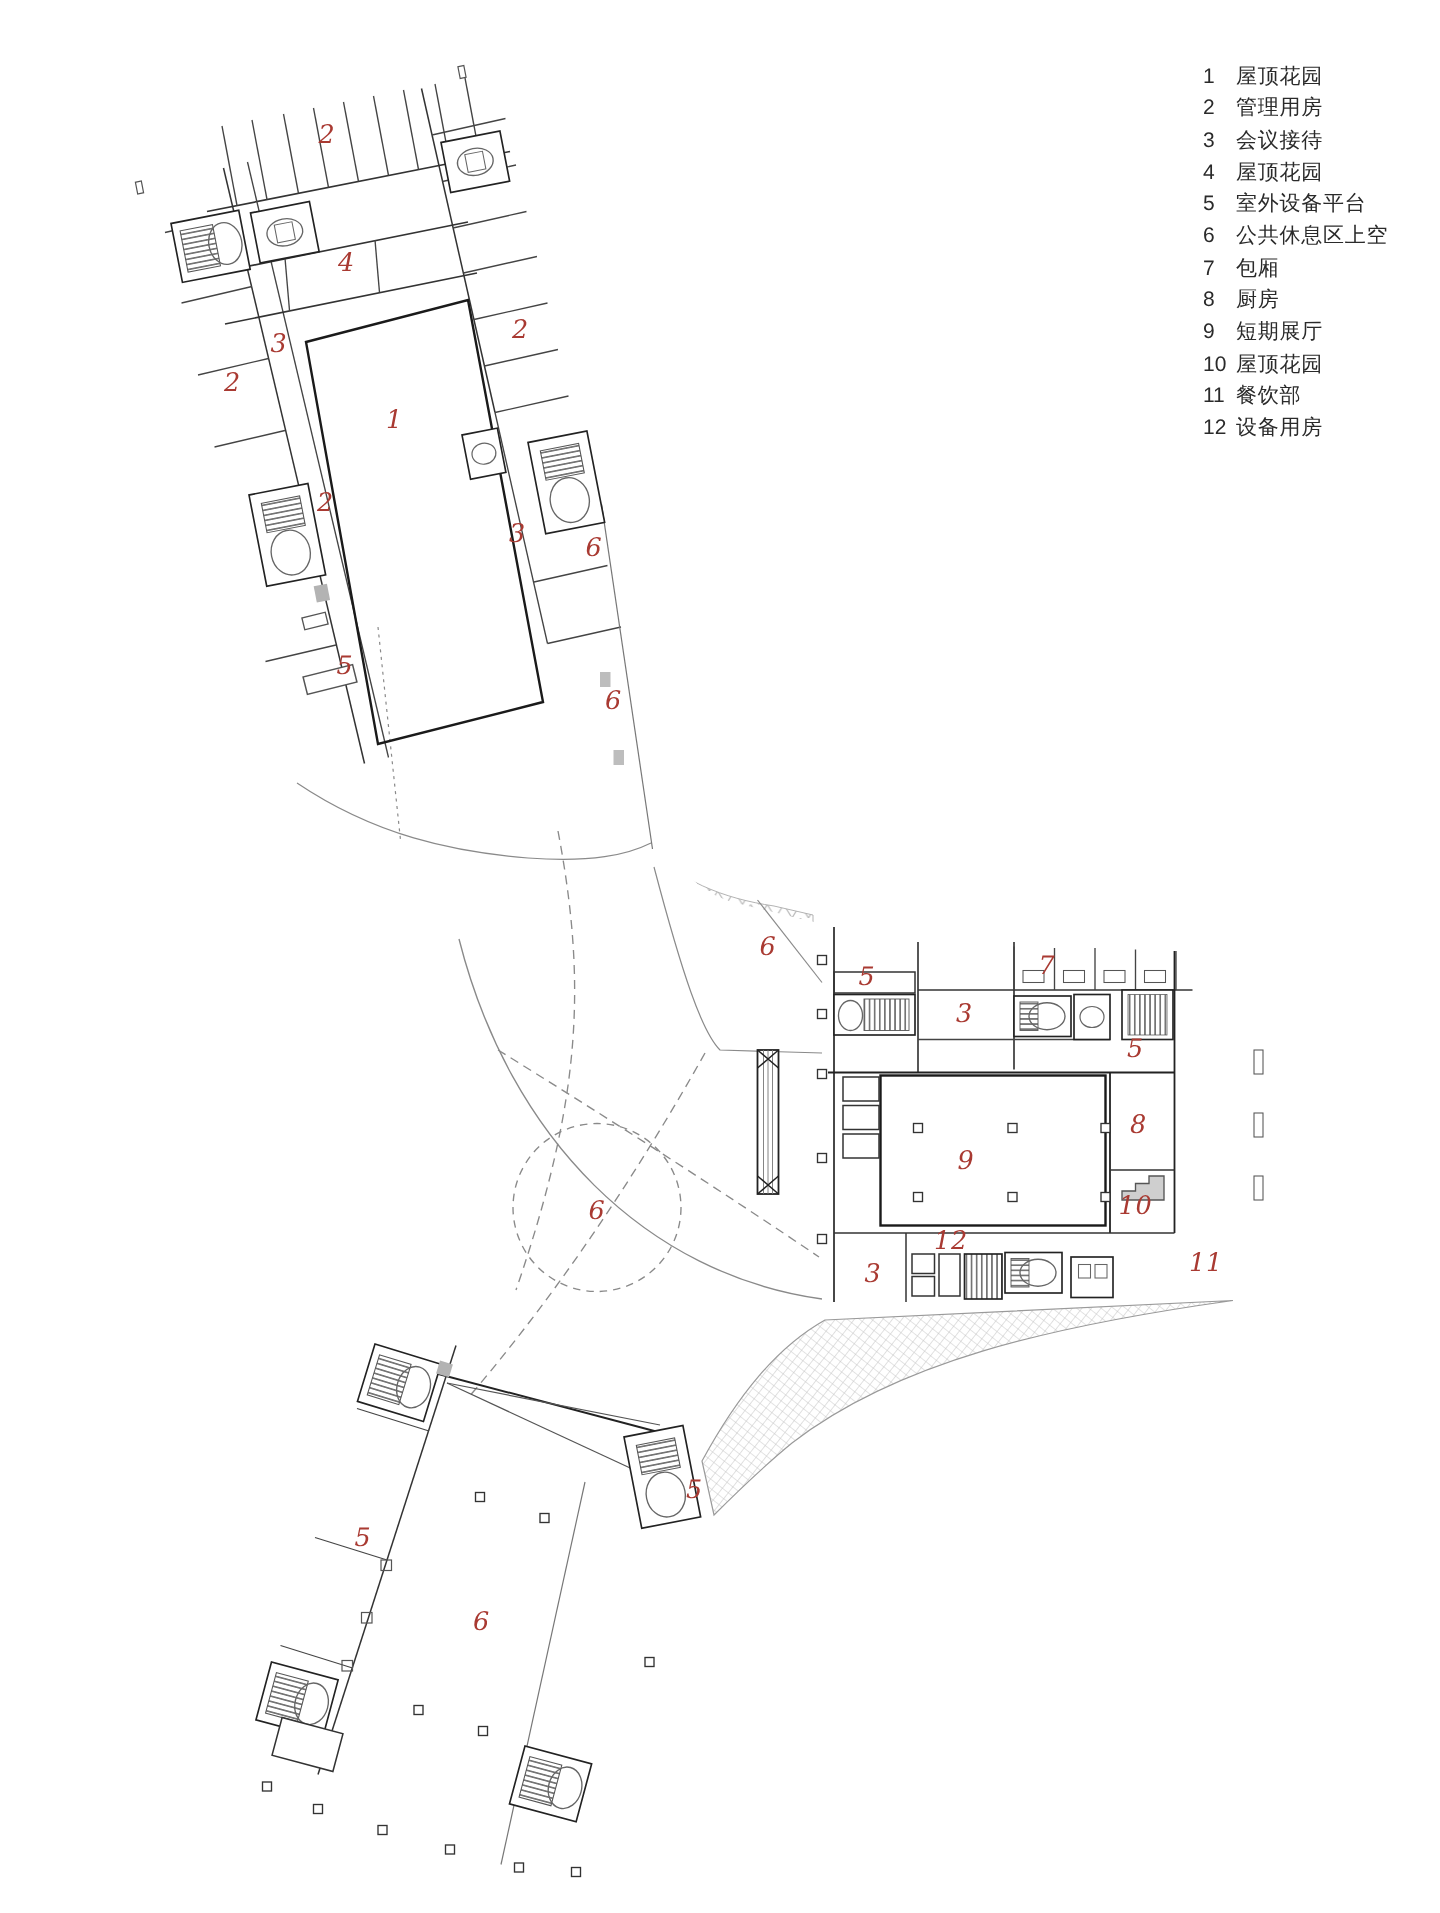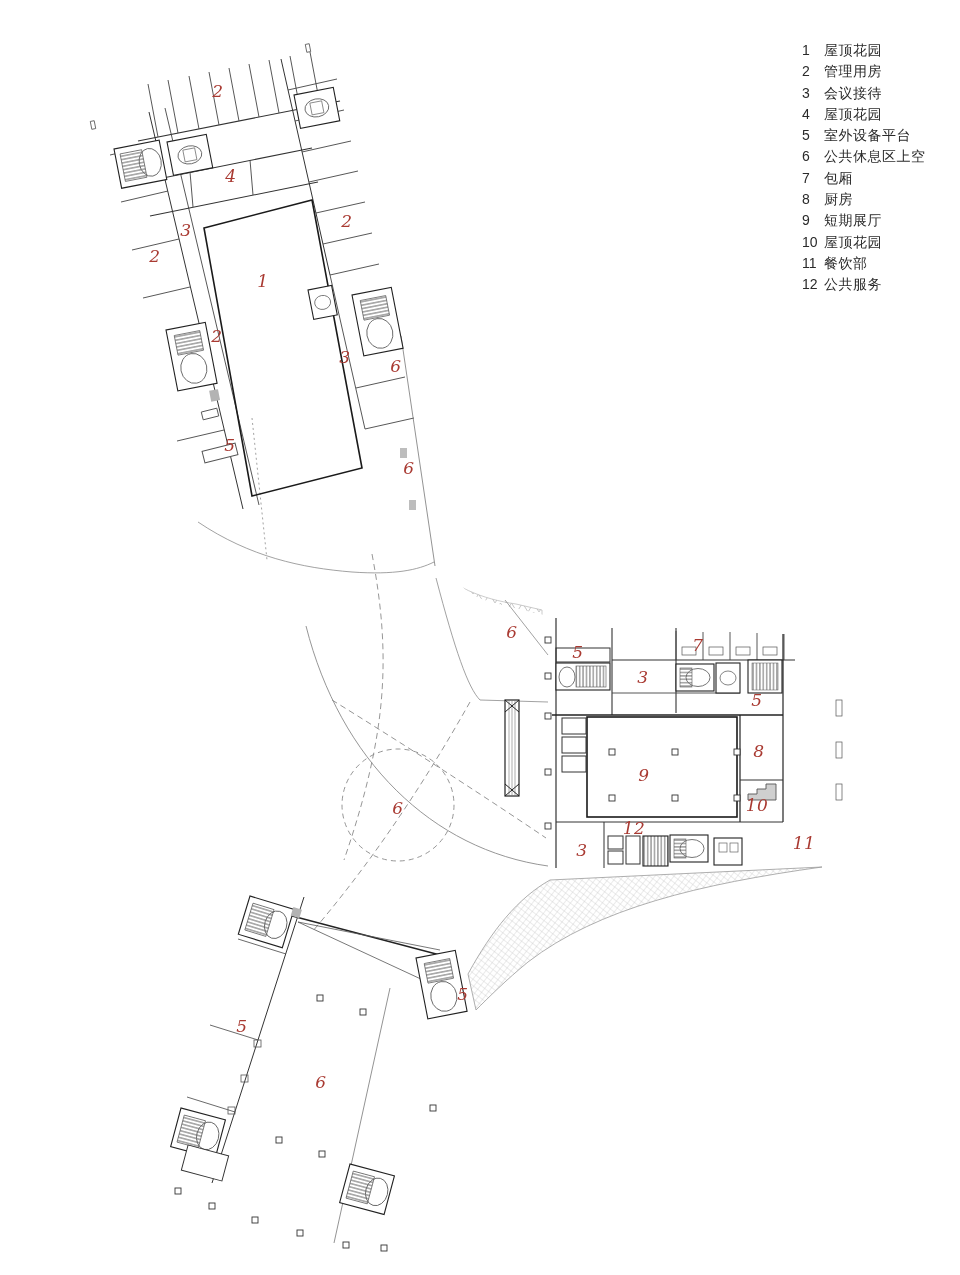--- a/index.html
+++ b/index.html
@@ -349,18 +349,18 @@
         <li>
           <span class="num">10</span>
           <span class="txt">屋顶花园</span>
         </li>
         <li>
           <span class="num">11</span>
           <span class="txt">餐饮部</span>
         </li>
         <li>
           <span class="num">12</span>
-          <span class="txt">公共服务</span>
+          <span class="txt">设备用房</span>
         </li>
       </ol>
 </div>
 
 </div>
 
 </body></html>

